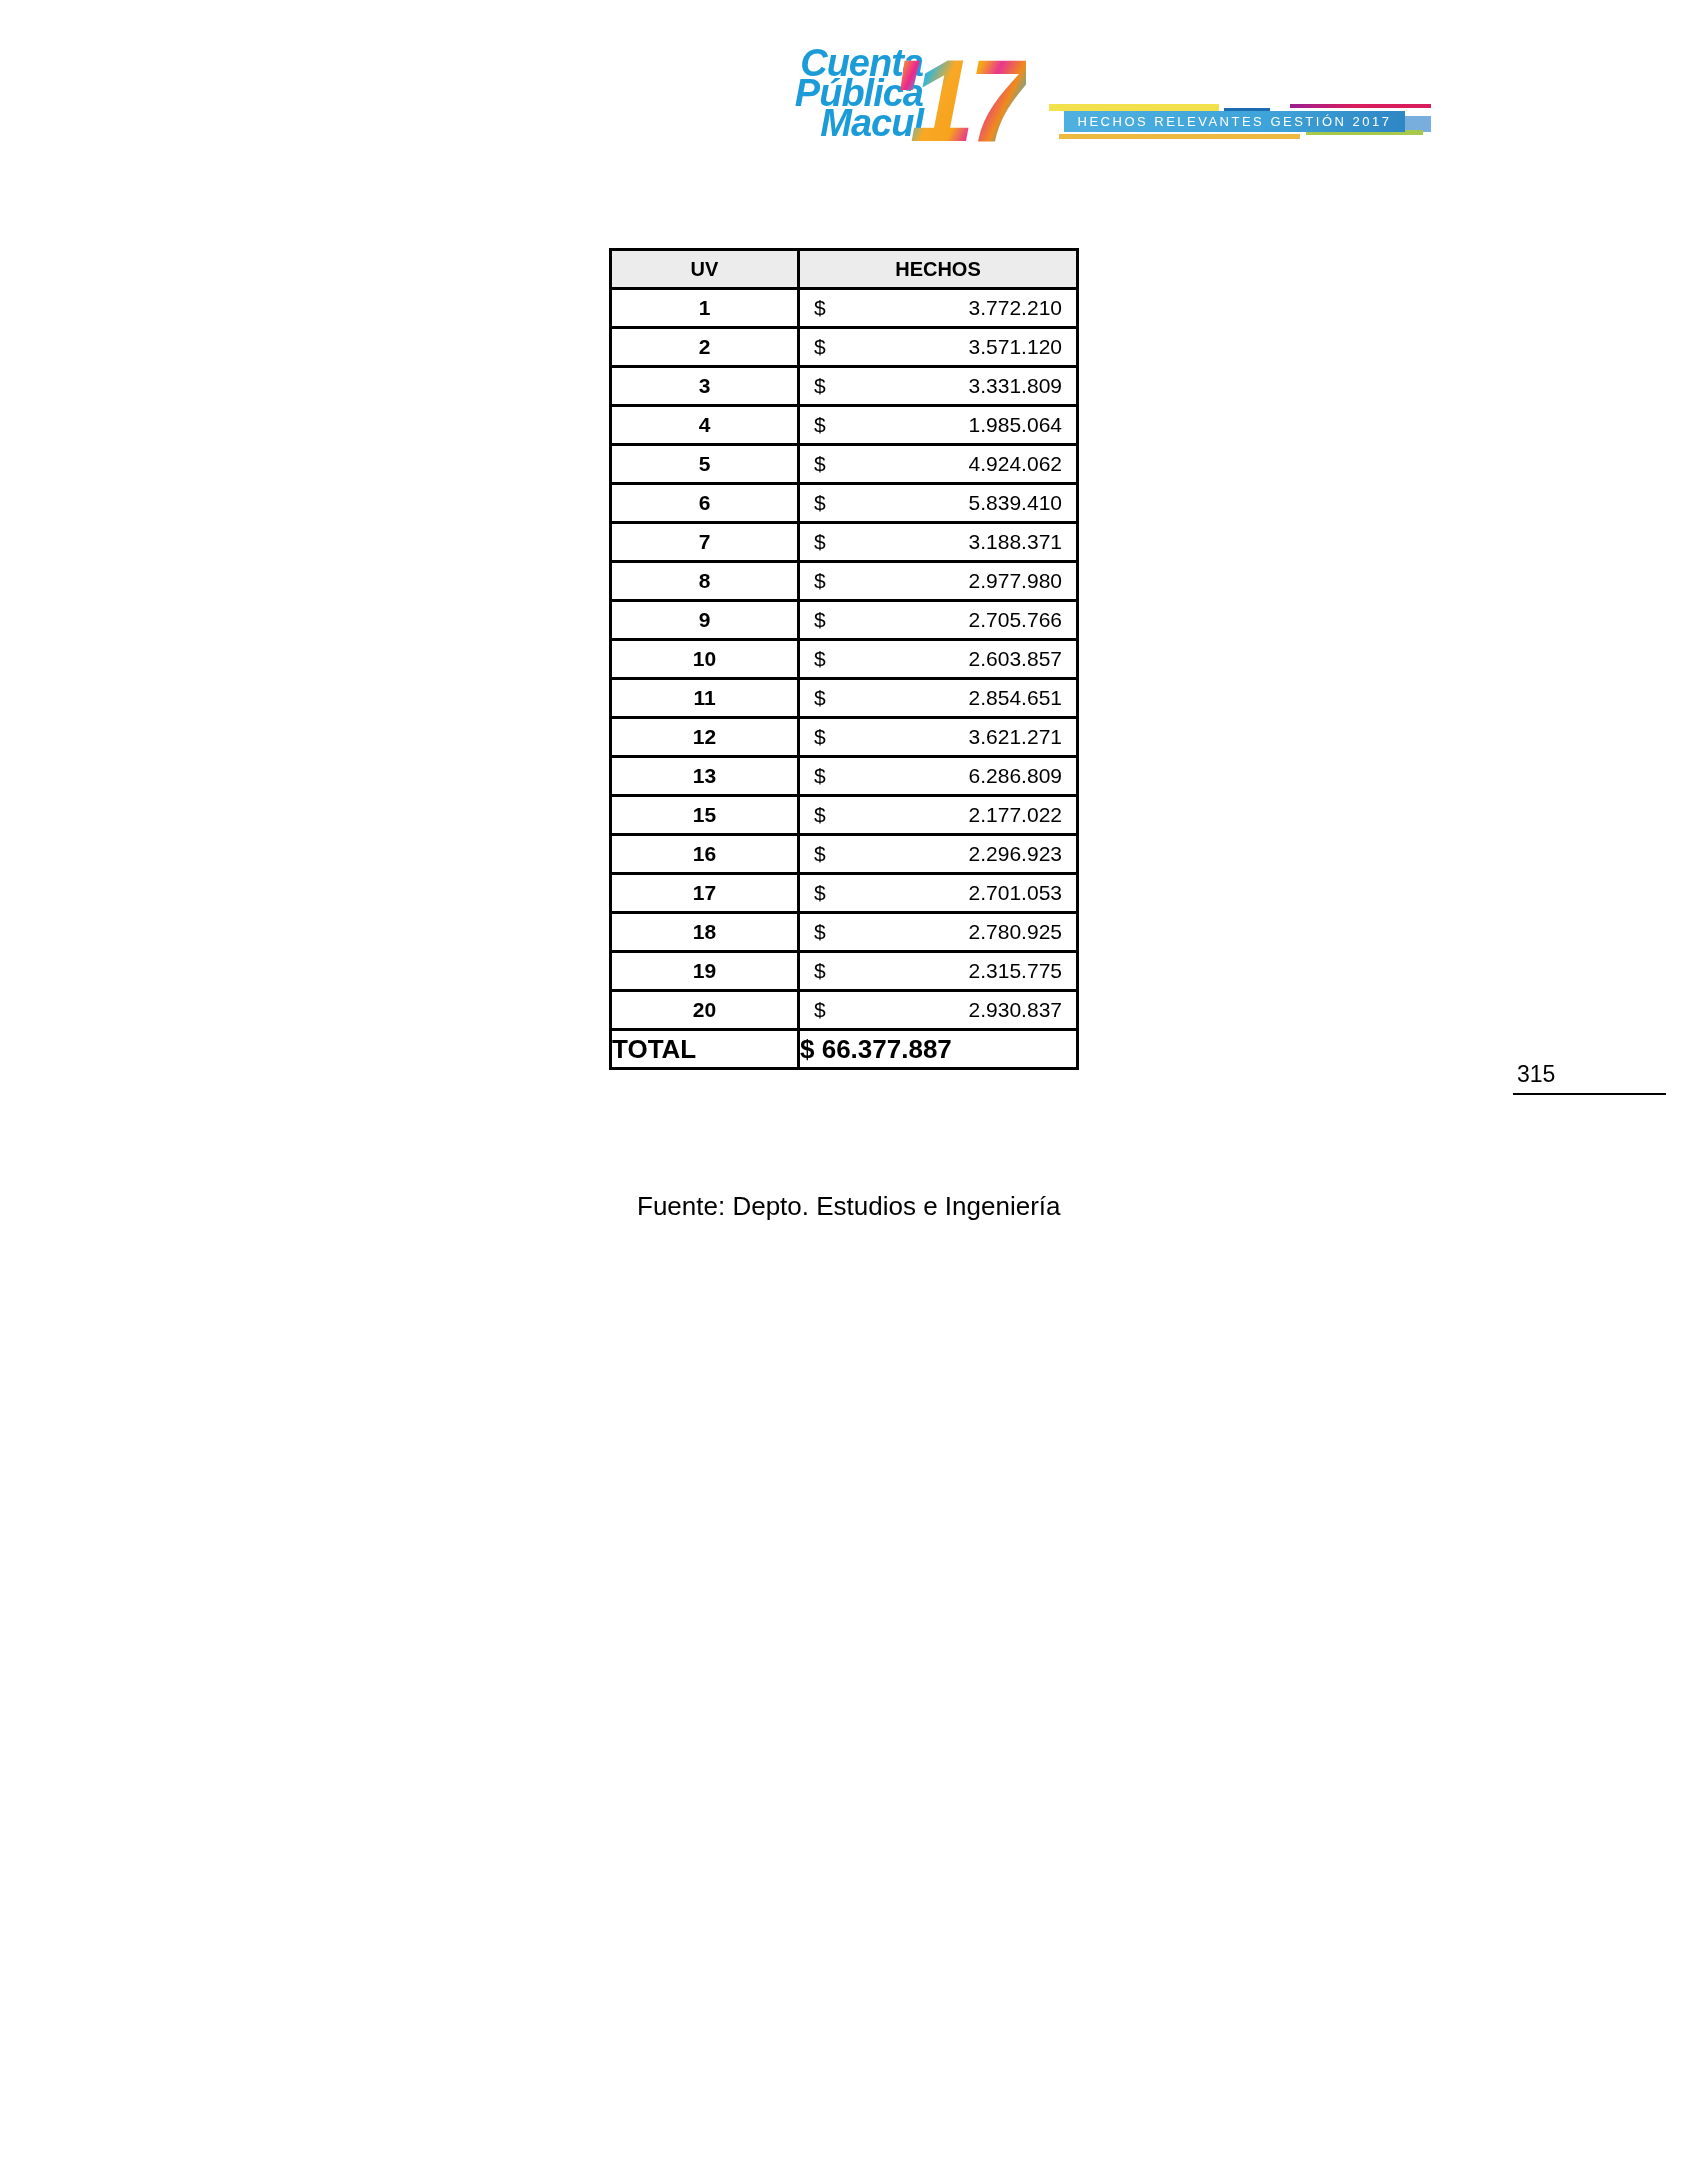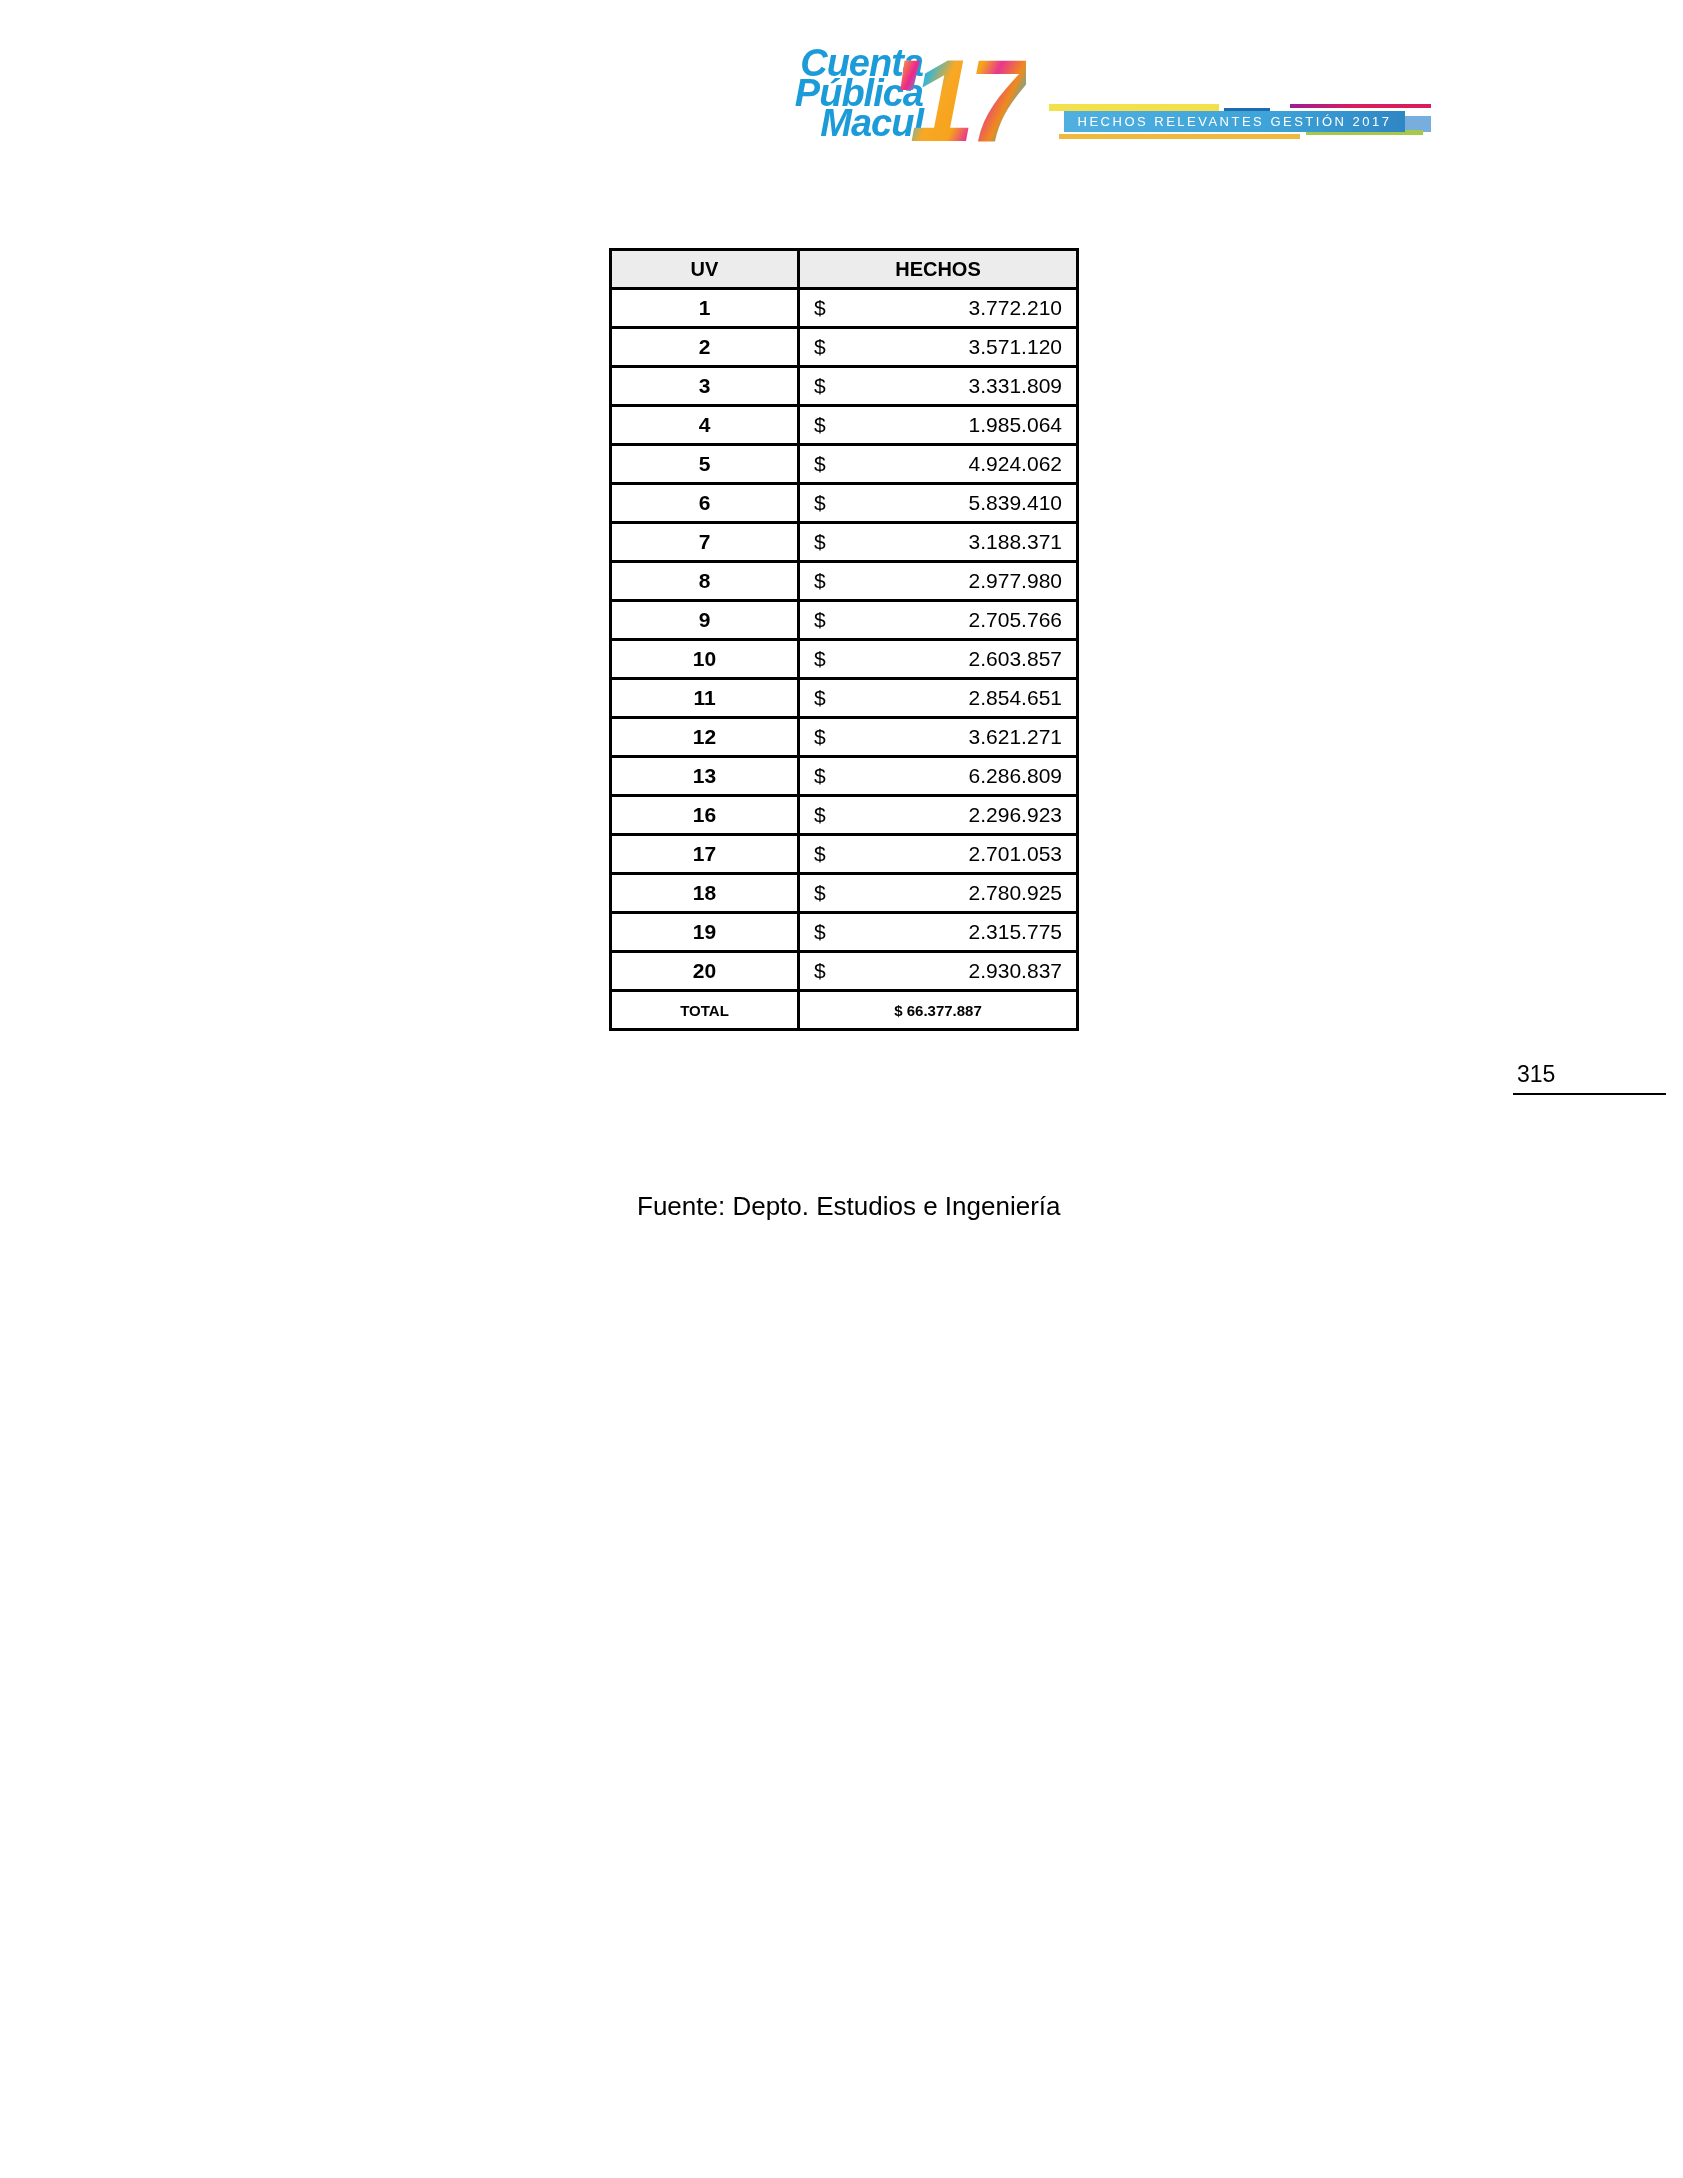--- a/index.html
+++ b/index.html
@@ -69,21 +69,21 @@
     margin-left:16px;
   }
   .uv-table th {
     background:#ececec;
     font-size:20px; font-weight:bold; text-align:center;
   }
   td.uv-cell { font-weight:bold; font-size:21px; text-align:center; }
   td.total-cell { position:relative; font-size:21px; }
   td.total-cell .cur { position:absolute; left:14px;  top:50%; transform:translateY(-50%); }
   td.total-cell .amt { position:absolute; right:14px; top:50%; transform:translateY(-50%); }
-  tr.total-row td { font-weight:bold; font-size:15px; text-align:center; }
+  tr.total-row td { font-weight:bold; font-size:26px; }
 
   
   .caption {
     position:absolute; left:637px; top:1191px;
     font-size:26px; color:#000;
   }
 
   
   .pagenum-wrap { position:absolute; left:1513px; top:1061px; width:153px; }
   .pagenum { font-size:23px; padding-left:4px; }
@@ -210,20 +210,27 @@
           </td>
         </tr>
         <tr>
           <td class="uv-cell">13</td>
           <td class="total-cell">
             <span class="cur">$</span>
             <span class="amt">6.286.809</span>
           </td>
         </tr>
         <tr>
+          <td class="uv-cell">15</td>
+          <td class="total-cell">
+            <span class="cur">$</span>
+            <span class="amt">2.177.022</span>
+          </td>
+        </tr>
+        <tr>
           <td class="uv-cell">16</td>
           <td class="total-cell">
             <span class="cur">$</span>
             <span class="amt">2.296.923</span>
           </td>
         </tr>
         <tr>
           <td class="uv-cell">17</td>
           <td class="total-cell">
             <span class="cur">$</span>

